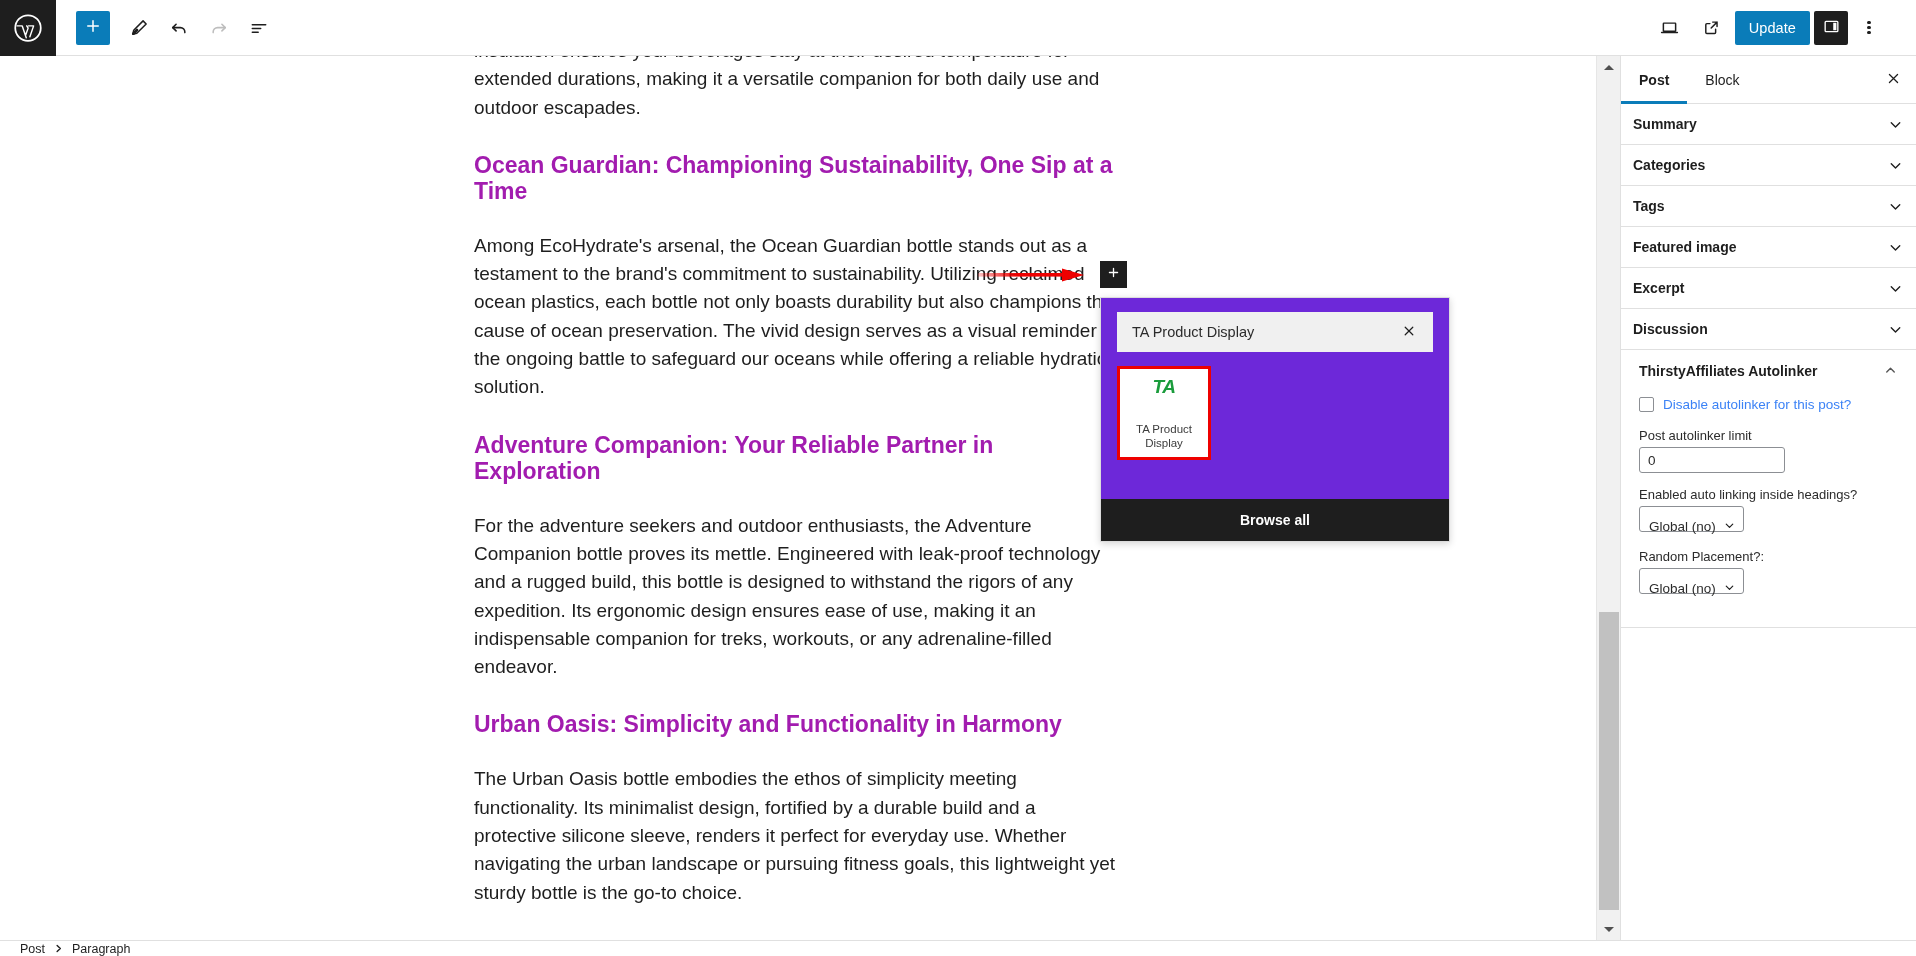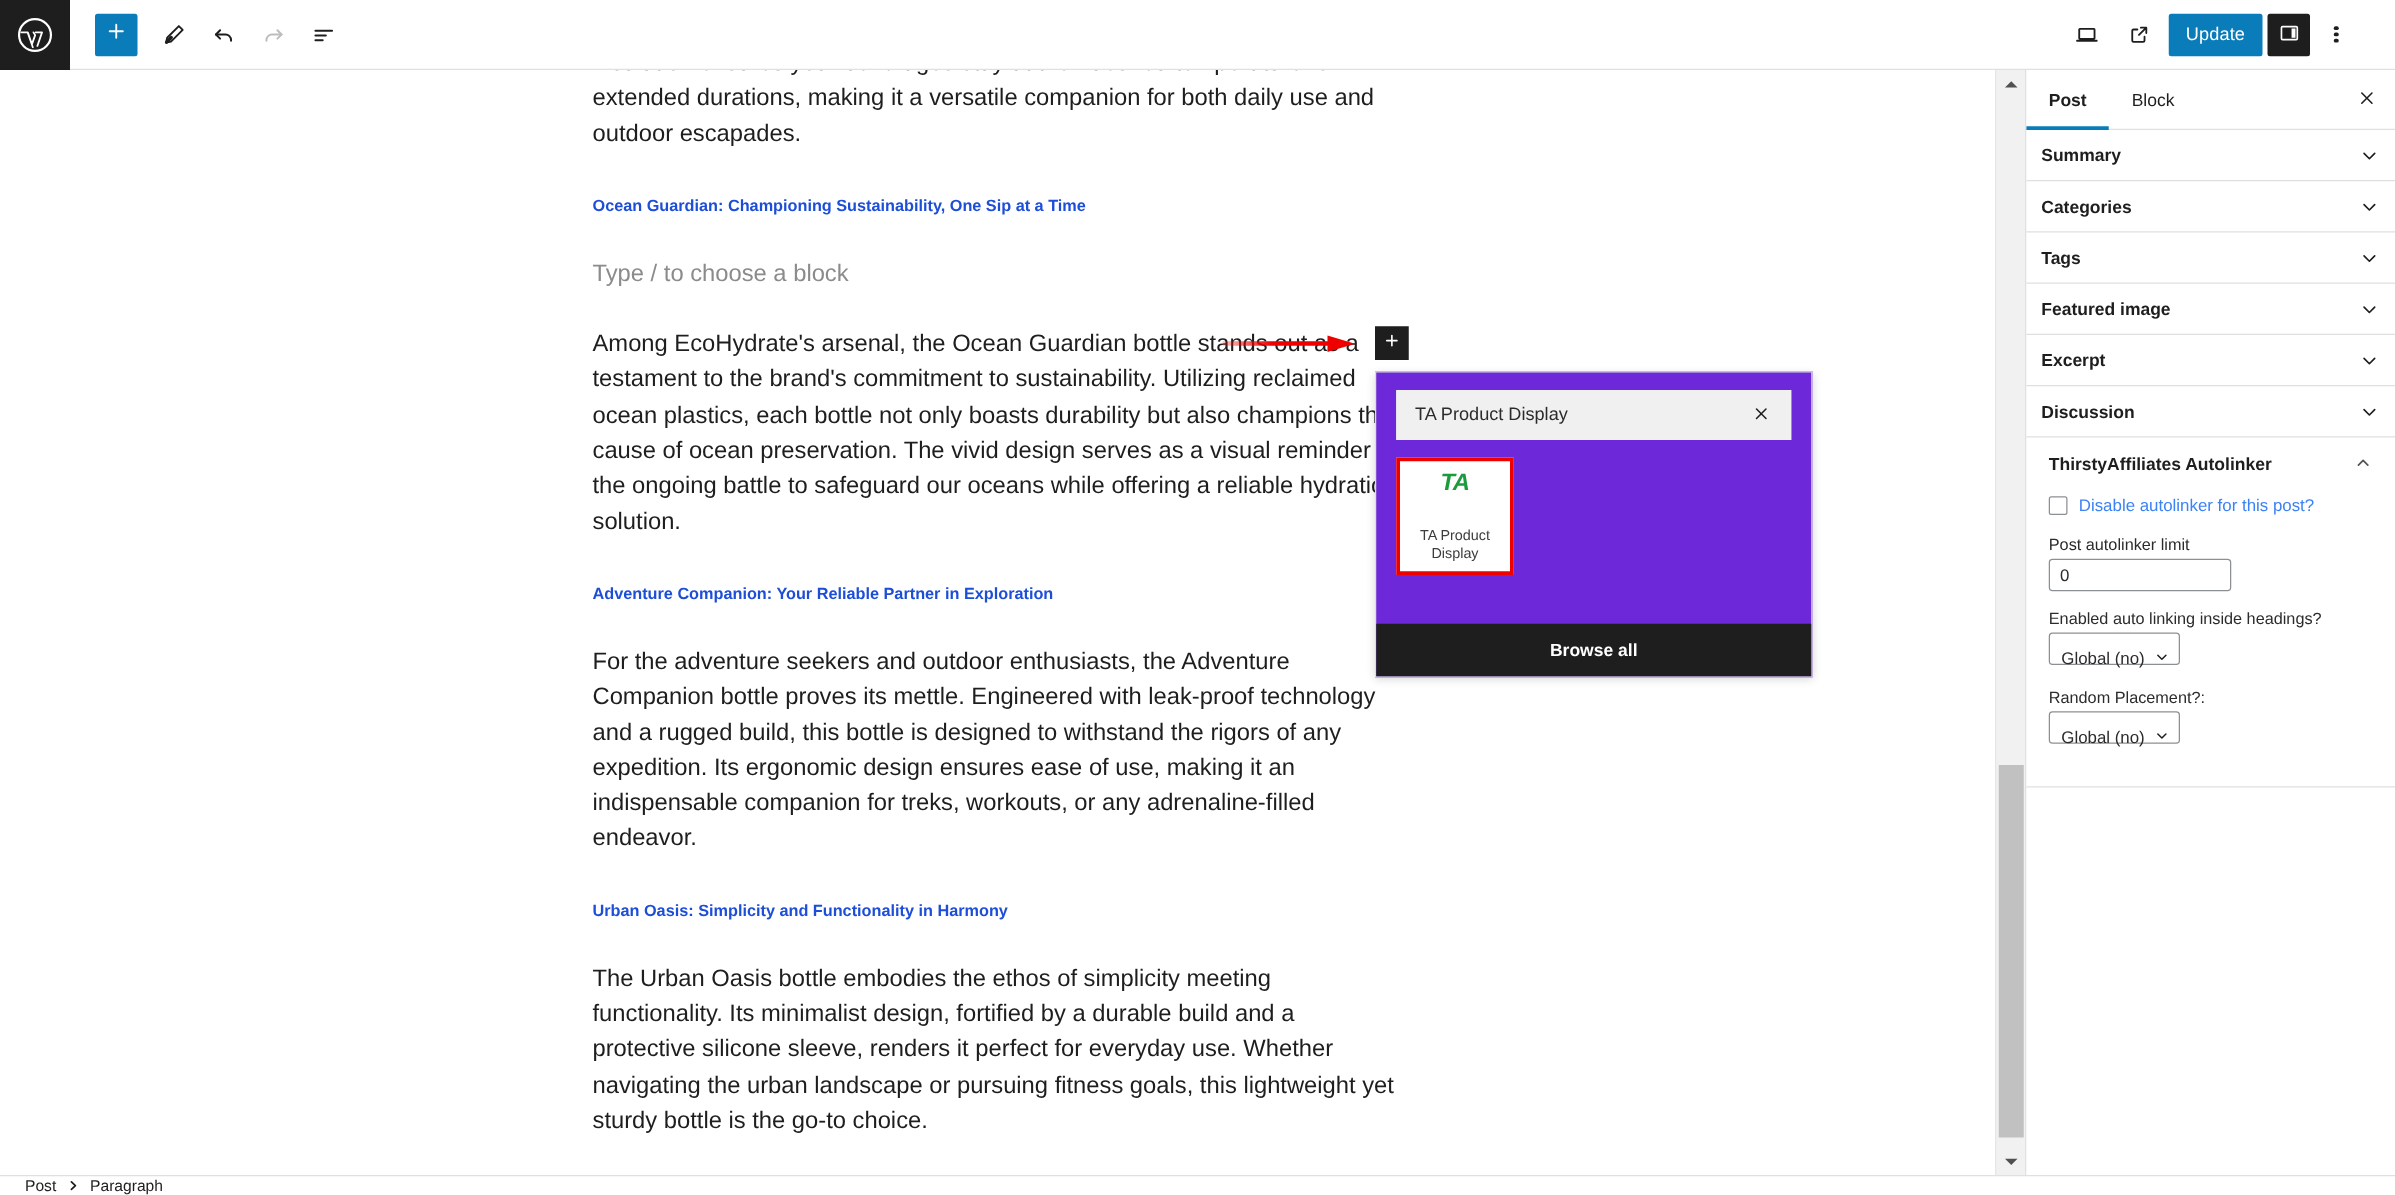--- a/index.html
+++ b/index.html
@@ -70,21 +70,21 @@
     left: 474px; top: 0; width: 648px;
     font-family: "Liberation Serif", "DejaVu Serif", serif;
   }
   .p-body {
     font-size: 19px; line-height: 28.3px; color: #1e1e1e;
     font-family: "Liberation Sans", sans-serif;
     font-weight: 400;
     margin-bottom: 28px;
   }
   .p-head {
-    font-size: 13px; line-height: 26px; color: #1d4ed8;
+    font-size: 23px; line-height: 26px; color: #a21caf;
     font-family: "Liberation Sans", sans-serif;
     font-weight: 700;
     margin-bottom: 28px;
     margin-top: 30px;
   }
   .p-first { margin-top: -19px; }
   .p-placeholder {
     font-size: 19px; line-height: 28.3px; color: #8b8b8b;
     font-family: "Liberation Sans", sans-serif;
     margin-bottom: 28px;
@@ -368,21 +368,20 @@
           <span class="dot"></span>
       </span>
     </button>
   </div>
 </div>
 
 <div class="editor-wrap">
   <div class="editor-content">
     <div class="p-body p-first">insulation ensures your beverages stay at their desired temperature for extended durations, making it a versatile companion for both daily use and outdoor escapades.</div>
     <div class="p-head">Ocean Guardian: Championing Sustainability, One Sip at a Time</div>
-    <div class="p-placeholder">Type / to choose a block</div>
     <div class="p-body">Among EcoHydrate's arsenal, the Ocean Guardian bottle stands out as a testament to the brand's commitment to sustainability. Utilizing reclaimed ocean plastics, each bottle not only boasts durability but also champions the cause of ocean preservation. The vivid design serves as a visual reminder of the ongoing battle to safeguard our oceans while offering a reliable hydration solution.</div>
     <div class="p-head">Adventure Companion: Your Reliable Partner in Exploration</div>
     <div class="p-body">For the adventure seekers and outdoor enthusiasts, the Adventure Companion bottle proves its mettle. Engineered with leak-proof technology and a rugged build, this bottle is designed to withstand the rigors of any expedition. Its ergonomic design ensures ease of use, making it an indispensable companion for treks, workouts, or any adrenaline-filled endeavor.</div>
     <div class="p-head">Urban Oasis: Simplicity and Functionality in Harmony</div>
     <div class="p-body">The Urban Oasis bottle embodies the ethos of simplicity meeting functionality. Its minimalist design, fortified by a durable build and a protective silicone sleeve, renders it perfect for everyday use. Whether navigating the urban landscape or pursuing fitness goals, this lightweight yet sturdy bottle is the go-to choice.</div>
     <div class="p-body">In conclusion, EcoHydrate's lineup of eco-friendly bottles doesn't just offer hydration solutions; it represents a lifestyle choice—a conscious decision to reduce plastic waste without compromising style or convenience. Embrace</div>
   </div>
 
   <svg class="annot-arrow" viewBox="0 0 110 18">
     <defs>

